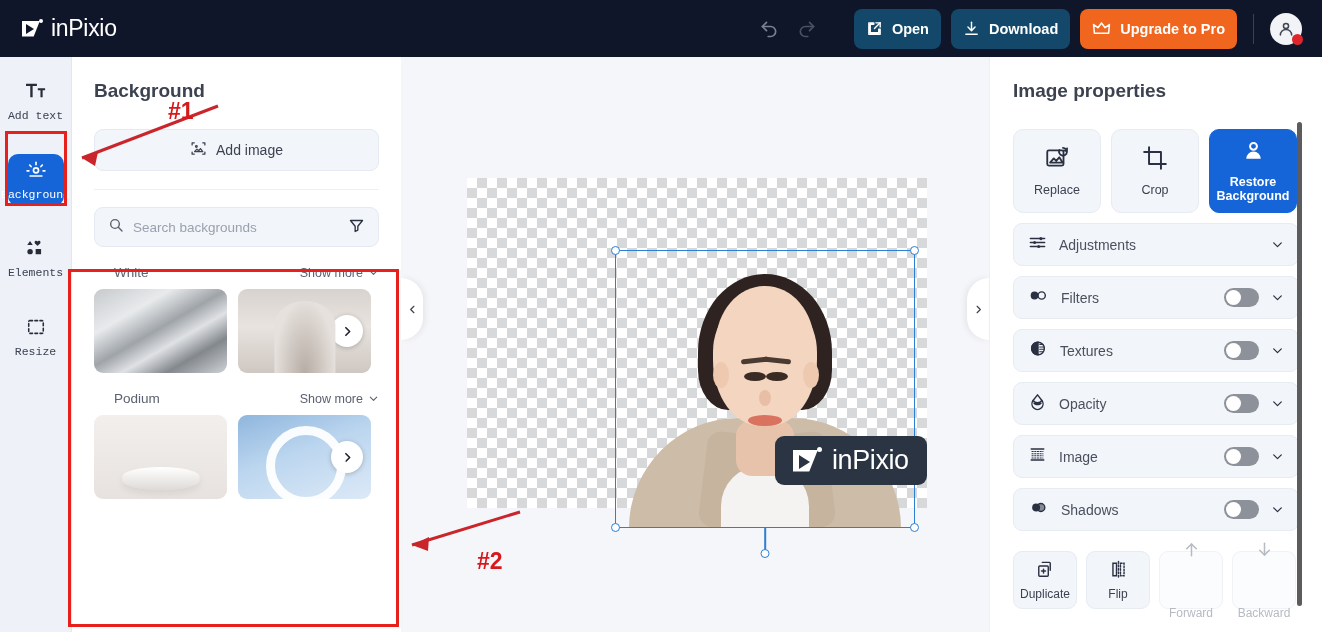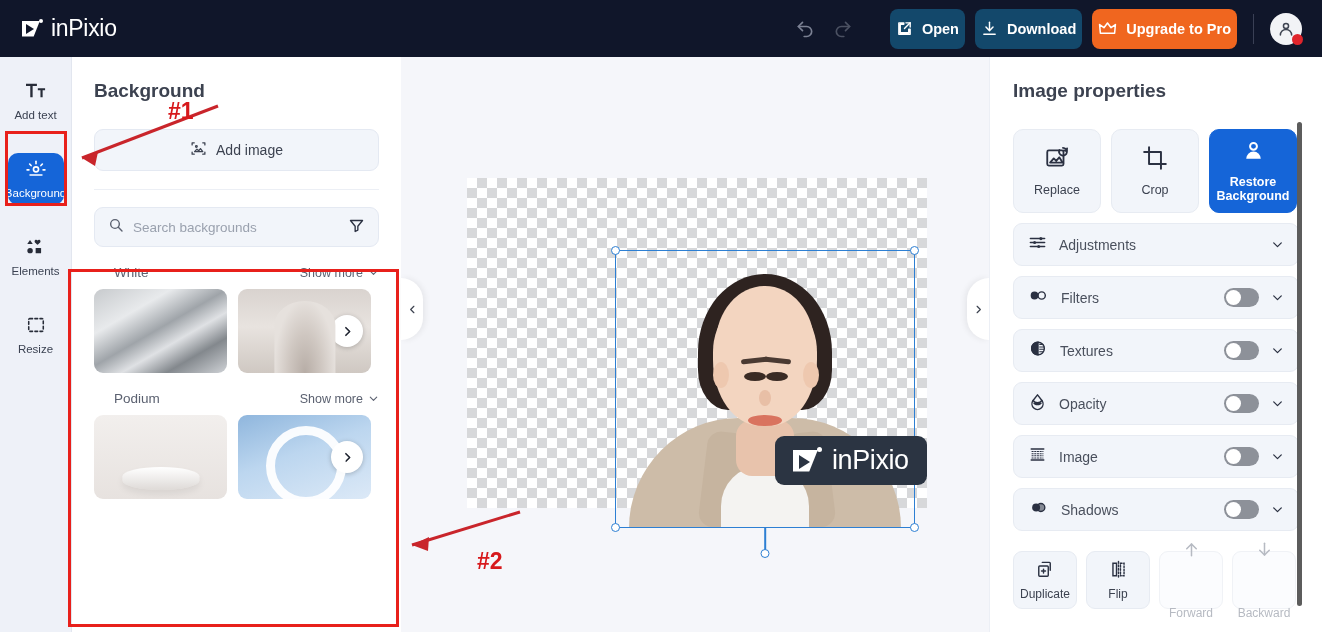--- a/index.html
+++ b/index.html
@@ -41,21 +41,21 @@
     margin-left: auto; display: flex; align-items: center; gap: 0;
     padding-right: 20px;
   }
   .icon-btn {
     width: 38px; height: 38px; display: flex; align-items: center; justify-content: center;
     background: transparent; border: none; cursor: pointer;
   }
   .icon-btn svg { display: block; }
   .hbtn {
     display: flex; align-items: center; gap: 9px;
-    height: 40px; padding: 0 6px; border-radius: 8px;
+    height: 40px; padding: 0 12px; border-radius: 8px;
     color: #fff; font-size: 14.5px; font-weight: bold; cursor: pointer;
     border: none;
   }
   .hbtn.dark { background: #13486b; }
   .hbtn.orange { background: #f0661f; }
   #btn-open { margin-left: 28px; }
   #btn-download { margin-left: 10px; }
   #btn-upgrade { margin-left: 10px; }
   .hsep { width: 1px; height: 30px; background: #3a4055; margin: 0 16px; }
   #avatar {
@@ -72,21 +72,21 @@
   #rail {
     position: absolute; left: 0; top: 57px; width: 72px; height: 575px;
     background: #eef1f8; border-right: 1px solid #e2e6ef;
     padding-top: 18px;
   }
   .tool {
     width: 56px; margin: 0 auto 26px auto;
     display: flex; flex-direction: column; align-items: center; justify-content: center;
     gap: 4px; cursor: pointer; border-radius: 10px; padding: 6px 0;
   }
-  .tool .tlabel { font-size: 11.5px; color: #3b4252; }
+  .tool .tlabel { font-size: 11.5px; color: #3b4252; font-family: Liberation Mono, monospace; }
   .tool.active { background: #1565d8; }
   .tool.active .tlabel { color: #fff; }
   #tool-background { height: 52px; }
 
   
   #panel {
     position: absolute; left: 72px; top: 57px; width: 329px; height: 575px;
     background: #ffffff; overflow: hidden;
   }
   #panel-title {

